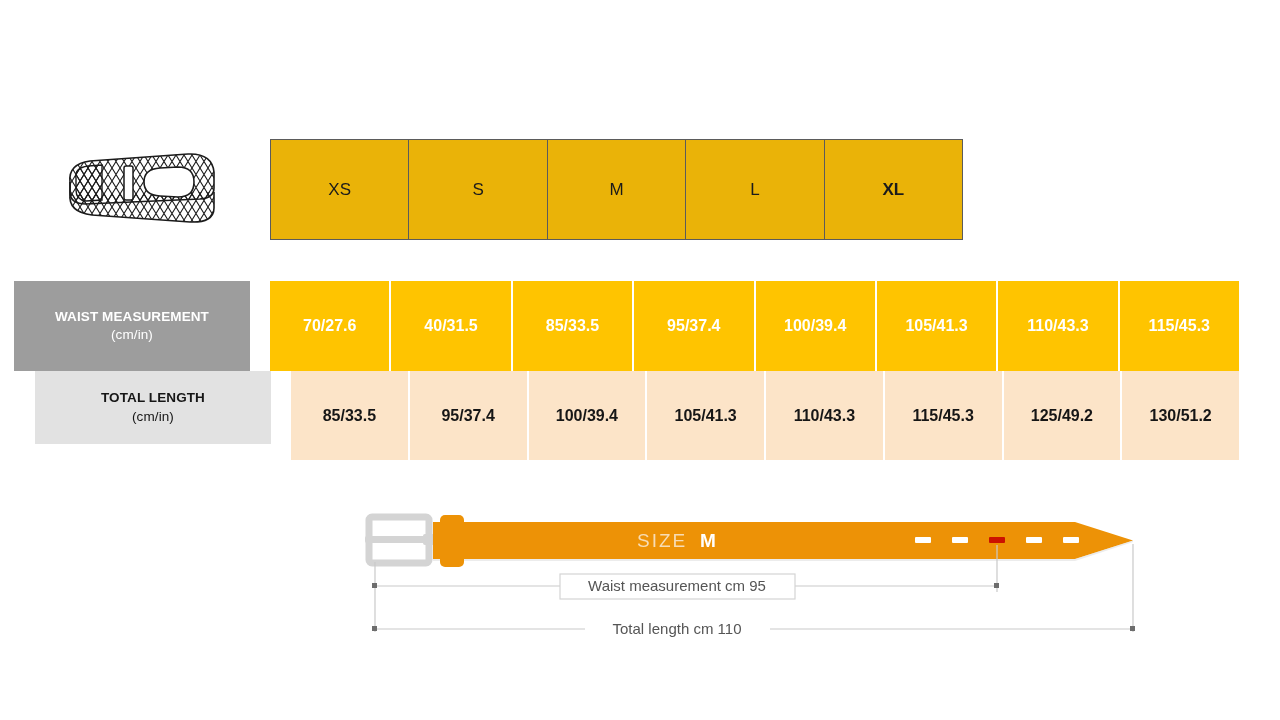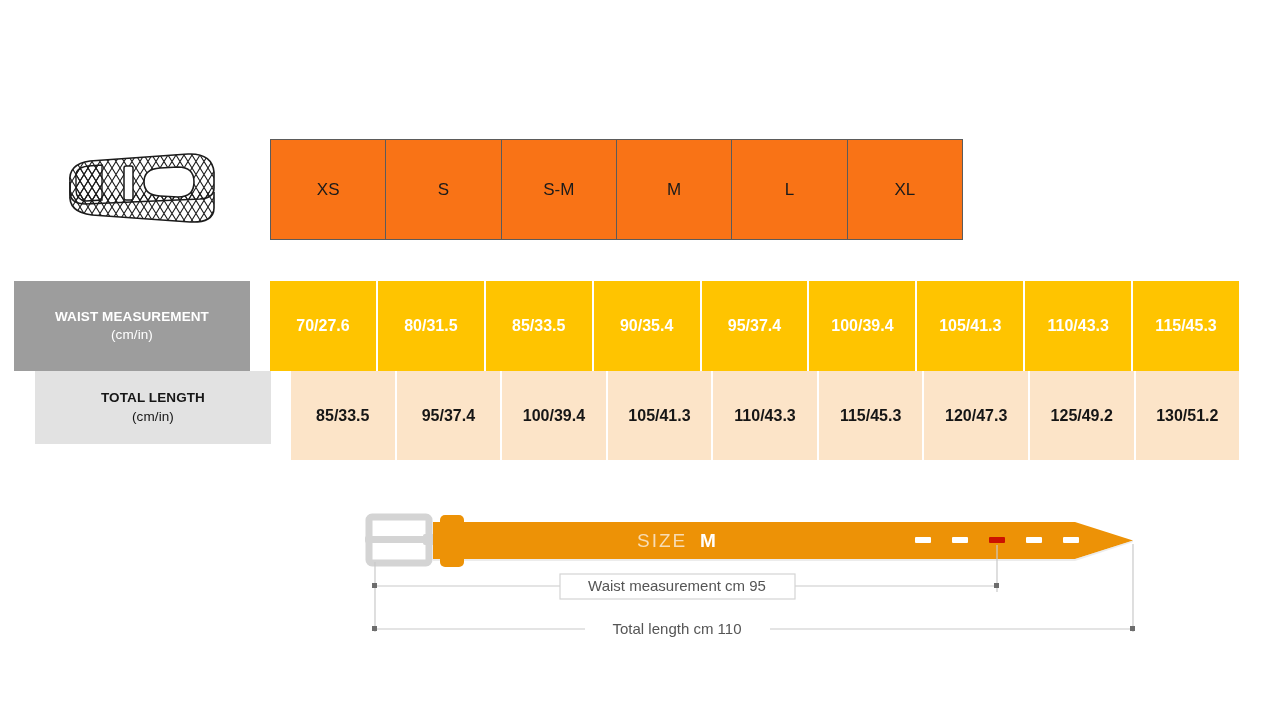--- a/index.html
+++ b/index.html
@@ -16,29 +16,29 @@
     position: absolute; left: 56px; top: 142px;
     width: 170px; height: 100px;
   }
 
   
   .size-header {
     position: absolute; left: 270px; top: 139px;
     width: 693px; height: 101px;
     display: flex;
     border: 1.5px solid #5b5b5b;
-    background: #f97316;
+    background: #eab308;
   }
   .size-header .hcell {
     flex: 1 1 0;
     display: flex; align-items: center; justify-content: center;
     border-right: 1.5px solid #5b5b5b;
     font-size: 17px; color: #1b1b1b;
   }
-  .size-header .hcell:last-child { border-right: none; }
+  .size-header .hcell:last-child { border-right: none; font-weight: bold; }
 
   
   .meas-grid {
     position: absolute; left: 14px; top: 281px;
     width: 1225px;
   }
   .meas-row { display: flex; width: 100%; }
   .row-label {
     width: 236px; flex: 0 0 236px;
     display: flex; flex-direction: column;
@@ -90,39 +90,37 @@
       <path d="M20,36 Q18,26 32,24 L46,23 L46,58 L30,59 Q20,58 20,48 Z" fill="url(#weave)" stroke="#1b1b1b" stroke-width="1.4"></path>
       <rect x="68" y="24" width="9" height="34" rx="2" fill="#ffffff" stroke="#1b1b1b" stroke-width="1.5"></rect>
       <path d="M88,40 q0,-13 16,-14 l18,-1 q16,0 16,15 q0,15 -16,15 l-18,-1 q-16,-1 -16,-14 Z" fill="#ffffff" stroke="#1b1b1b" stroke-width="1.6"></path>
       <path d="M14,40 L14,52" fill="none" stroke="#1b1b1b" stroke-width="1.6"></path>
     </svg>
   </div>
 
   <div class="size-header">
     <div class="hcell">XS</div>
     <div class="hcell">S</div>
-    <div class="hcell">S-M</div>
     <div class="hcell">M</div>
     <div class="hcell">L</div>
     <div class="hcell">XL</div>
   </div>
 
   <div class="meas-grid">
 
     <div class="meas-row row-waist">
       <div class="row-label">
         <span>WAIST MEASUREMENT</span>
         <span class="sub">(cm/in)</span>
       </div>
       <div class="row-gap"></div>
       <div class="cells">
         <div class="cell">70/27.6</div>
-        <div class="cell">80/31.5</div>
+        <div class="cell">40/31.5</div>
         <div class="cell">85/33.5</div>
-        <div class="cell">90/35.4</div>
         <div class="cell">95/37.4</div>
         <div class="cell">100/39.4</div>
         <div class="cell">105/41.3</div>
         <div class="cell">110/43.3</div>
         <div class="cell">115/45.3</div>
       </div>
     </div>
 
     <div class="meas-row row-total">
       <div class="row-label">
@@ -130,21 +128,20 @@
         <span class="sub">(cm/in)</span>
       </div>
       <div class="row-gap"></div>
       <div class="cells">
         <div class="cell">85/33.5</div>
         <div class="cell">95/37.4</div>
         <div class="cell">100/39.4</div>
         <div class="cell">105/41.3</div>
         <div class="cell">110/43.3</div>
         <div class="cell">115/45.3</div>
-        <div class="cell">120/47.3</div>
         <div class="cell">125/49.2</div>
         <div class="cell">130/51.2</div>
       </div>
     </div>
 
   </div>
 
   <div class="belt-diagram">
     <svg width="800" height="150" viewBox="0 0 800 150">
 

